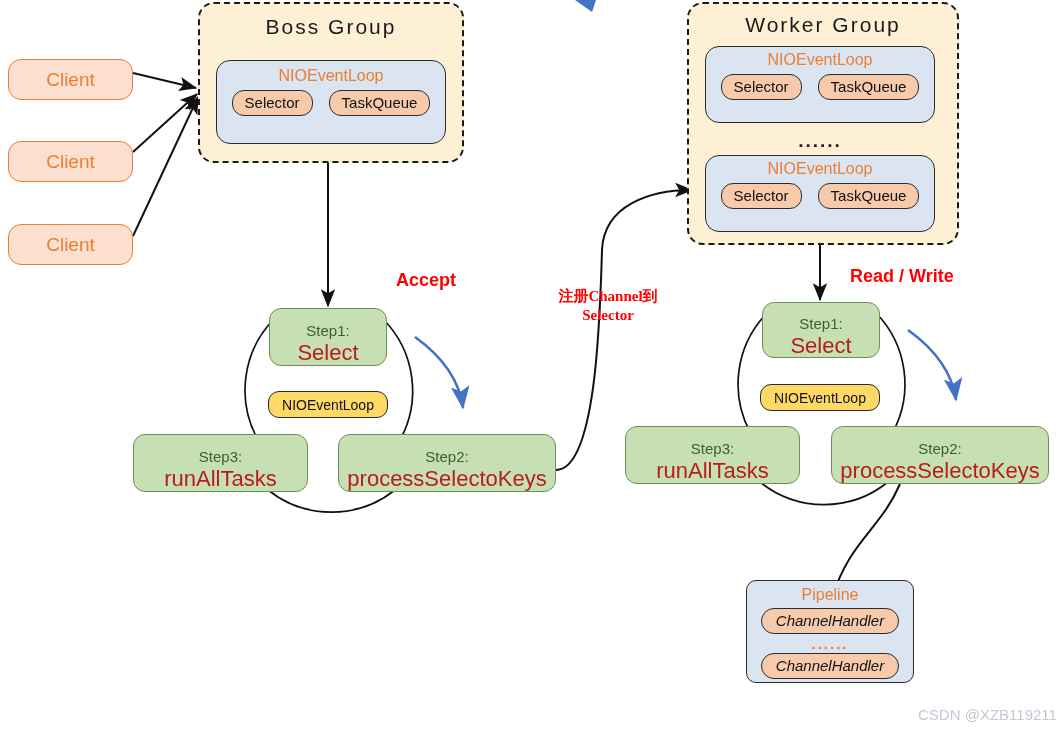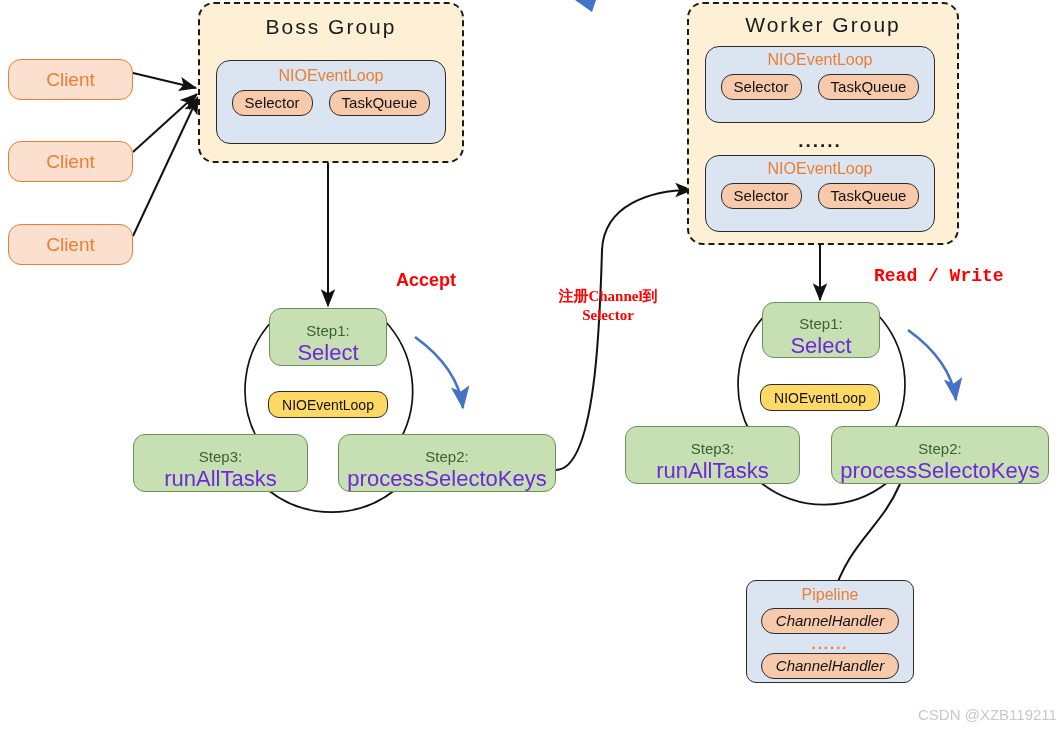--- a/index.html
+++ b/index.html
@@ -113,21 +113,21 @@
     padding-top: 14px;
   }
   .step-label {
     font-size: 15px;
     line-height: 1.1;
     color: #3a6130;
   }
   .step-name {
     font-size: 22px;
     line-height: 1.15;
-    color: #6d28d9;
+    color: #b91c1c;
     margin-top: 1px;
   }
 
   
   .badge-loop {
     background: #ffd966;
     border: 1.5px solid #2b2b2b;
     border-radius: 11px;
     color: #111;
     font-size: 14px;
@@ -274,21 +274,21 @@
   <div class="eventloop-panel" style="left:705px; top:155px; width:230px; height:77px;">
     <div class="eventloop-title" style="margin-top:4px;">NIOEventLoop</div>
     <div class="chip-row">
       <div class="chip">Selector</div>
       <div class="chip">TaskQueue</div>
     </div>
   </div>
 
   <div class="red-label" style="left:356px; top:269px;margin-left:40px;">Accept</div>
 
-  <div class="red-label" style="left:874px; top:265px;font-family:Liberation Mono, monospace;">Read / Write</div>
+  <div class="red-label" style="left:850px; top:265px;">Read / Write</div>
 
   <div class="red-label cn" style="left:533px; top:287px;">
     <div>注册Channel到</div>
     <div>Selector</div>
   </div>
 
   <div class="node step-box" style="left:269px; top:308px; width:118px; height:58px;">
     <span class="step-label">Step1:</span>
     <span class="step-name">Select</span>
   </div>

